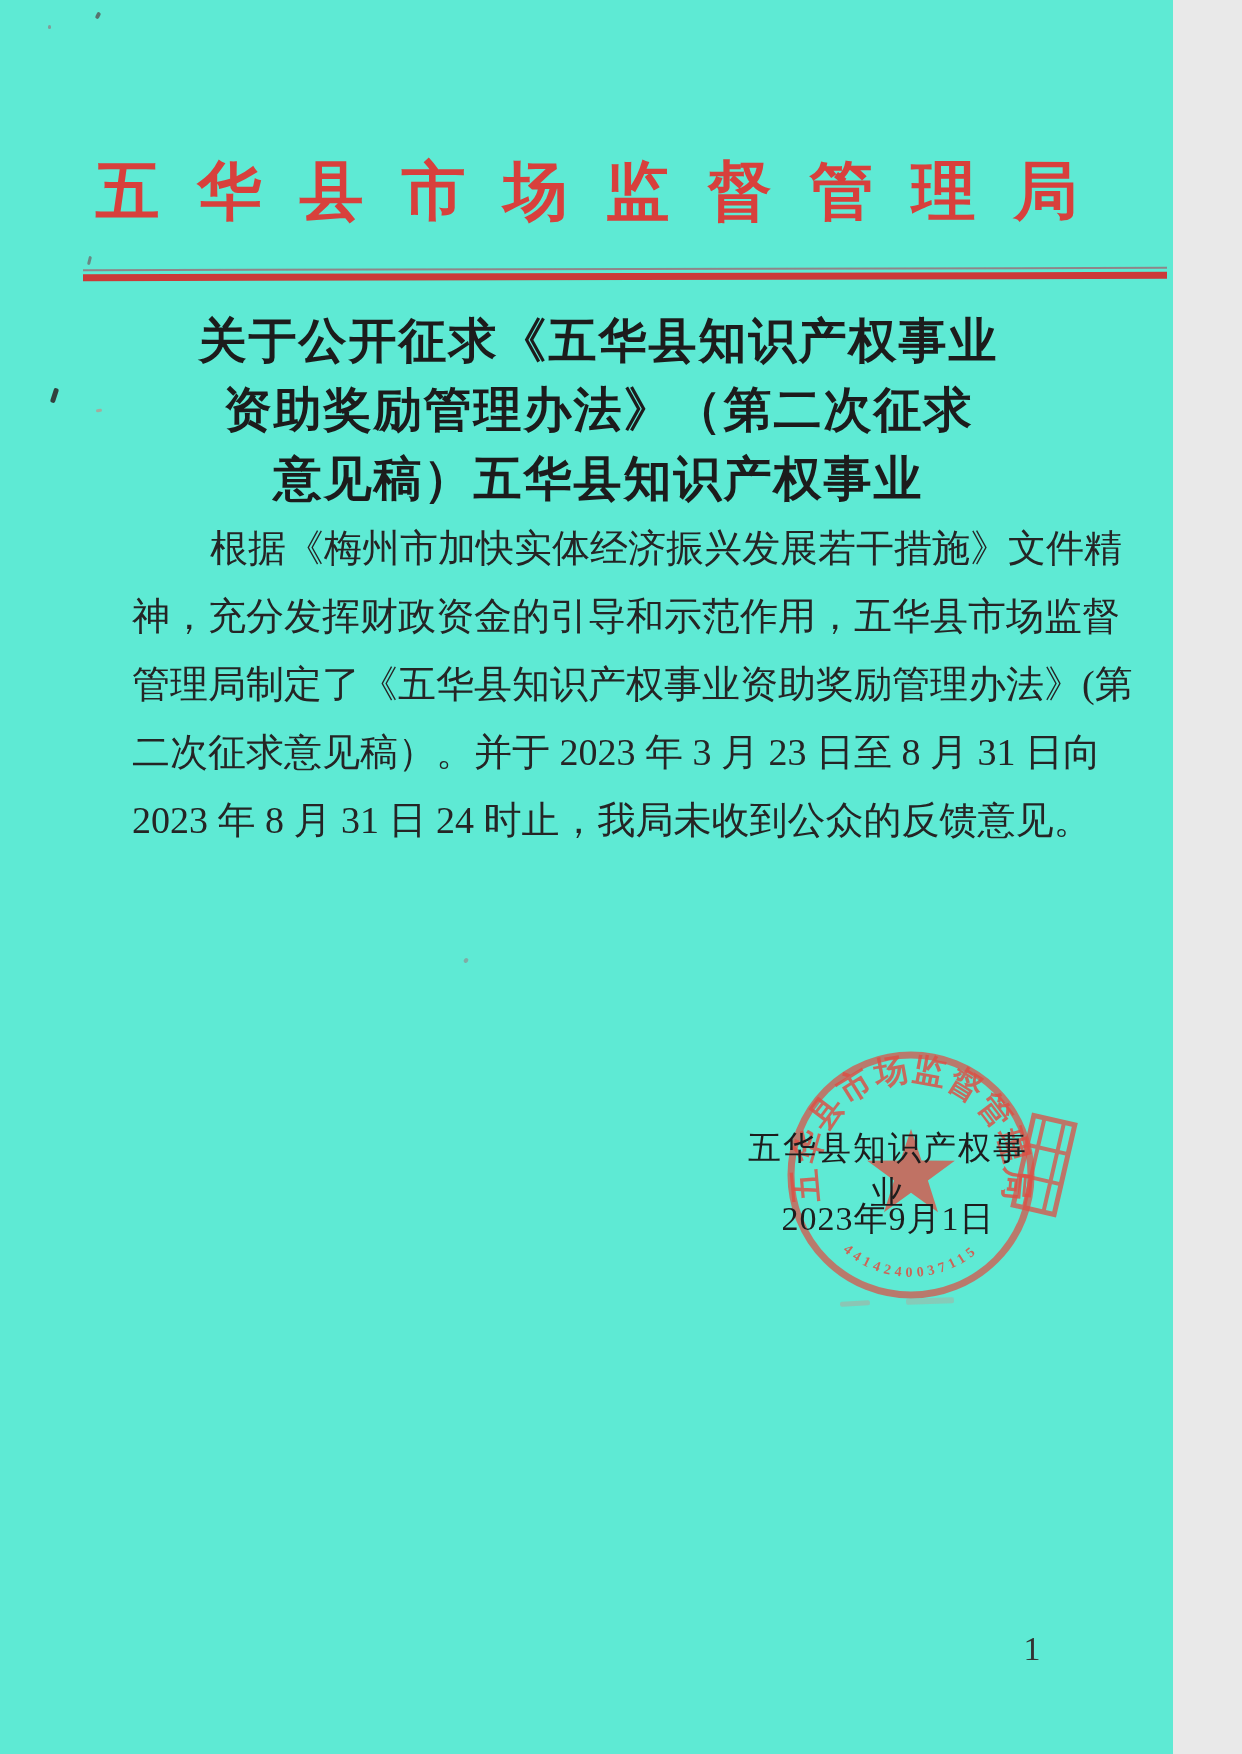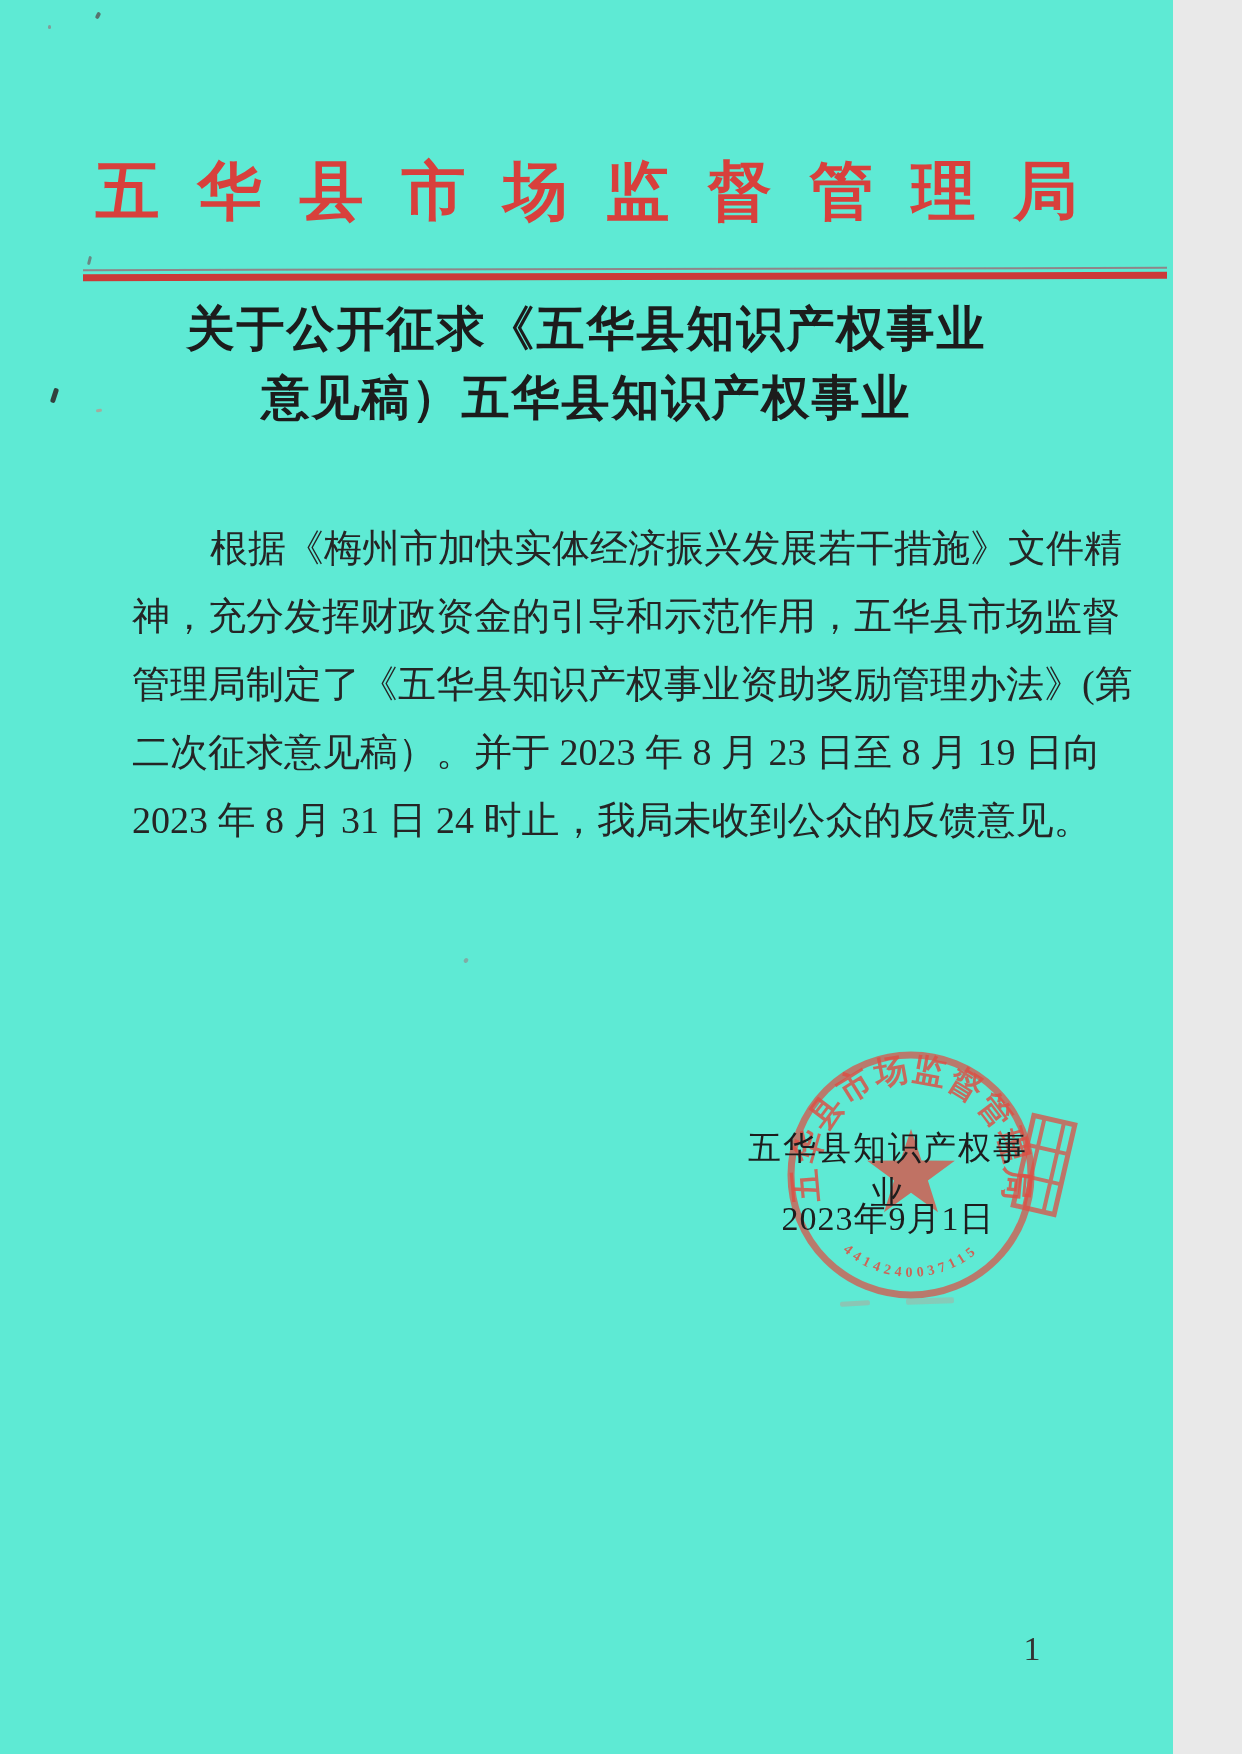--- a/index.html
+++ b/index.html
@@ -21,21 +21,21 @@
     font-size:64px;font-weight:700;
     letter-spacing:38px;padding-left:38px;box-sizing:border-box;
     color:var(--letterhead-red);
     font-family:"Liberation Serif", serif;
   }
   .rule{position:absolute;top:268px;left:83px;width:1084px;}
   .rule-thin{height:2px;background:#99737a;opacity:.85;transform:rotate(-0.12deg);}
   .rule-thick{height:7px;background:var(--rule-red);margin-top:3px;transform:rotate(-0.12deg);}
   
   .doc-title{
-    position:absolute;top:294px;left:0;width:100%;margin:0;
+    position:absolute;top:294px;left:0;width:100%;margin:12px;
     text-align:center;
     font-size:48px;font-weight:700;line-height:69px;
     letter-spacing:2px;color:#1c1c1c;
   }
   
   .doc-body{
     position:absolute;top:514px;left:132px;width:990px;
     font-size:38px;line-height:68px;color:#252525;
   }
   .doc-body .line{white-space:nowrap;}
@@ -76,28 +76,29 @@
 
   <div class="letterhead-agency">五华县市场监督管理局</div>
 
   <div class="rule">
     <div class="rule-thin"></div>
     <div class="rule-thick"></div>
   </div>
 
   <h1 class="doc-title">
     <div>关于公开征求《五华县知识产权事业</div>
+    <div>资助奖励管理办法》（第二次征求</div>
     <div>意见稿）五华县知识产权事业</div>
   </h1>
 
   <div class="doc-body">
     <div class="line indent">根据《梅州市加快实体经济振兴发展若干措施》文件精</div>
     <div class="line">神，充分发挥财政资金的引导和示范作用，五华县市场监督</div>
     <div class="line">管理局制定了《五华县知识产权事业资助奖励管理办法》(第</div>
-    <div class="line">二次征求意见稿）。并于 2023 年 8 月 23 日至 8 月 19 日向</div>
+    <div class="line">二次征求意见稿）。并于 2023 年 3 月 23 日至 8 月 31 日向</div>
     <div class="line">2023 年 8 月 31 日 24 时止，我局未收到公众的反馈意见。</div>
   </div>
 
   <div class="stamp">
     <svg viewBox="-170 -170 340 340" width="340" height="340">
       <circle r="120" fill="none" stroke="#dd4f44" stroke-width="7" opacity="0.72"></circle>
       <path id="ringArc" d="M -91.5,26 A 95,95 0 1 1 91.5,26" fill="none"></path>
       <text class="ring-text" font-size="33" letter-spacing="2" fill="#dd4f44" opacity="0.82">
         <textPath href="#ringArc" startOffset="50%" text-anchor="middle">五华县市场监督管理局</textPath>
       </text>

